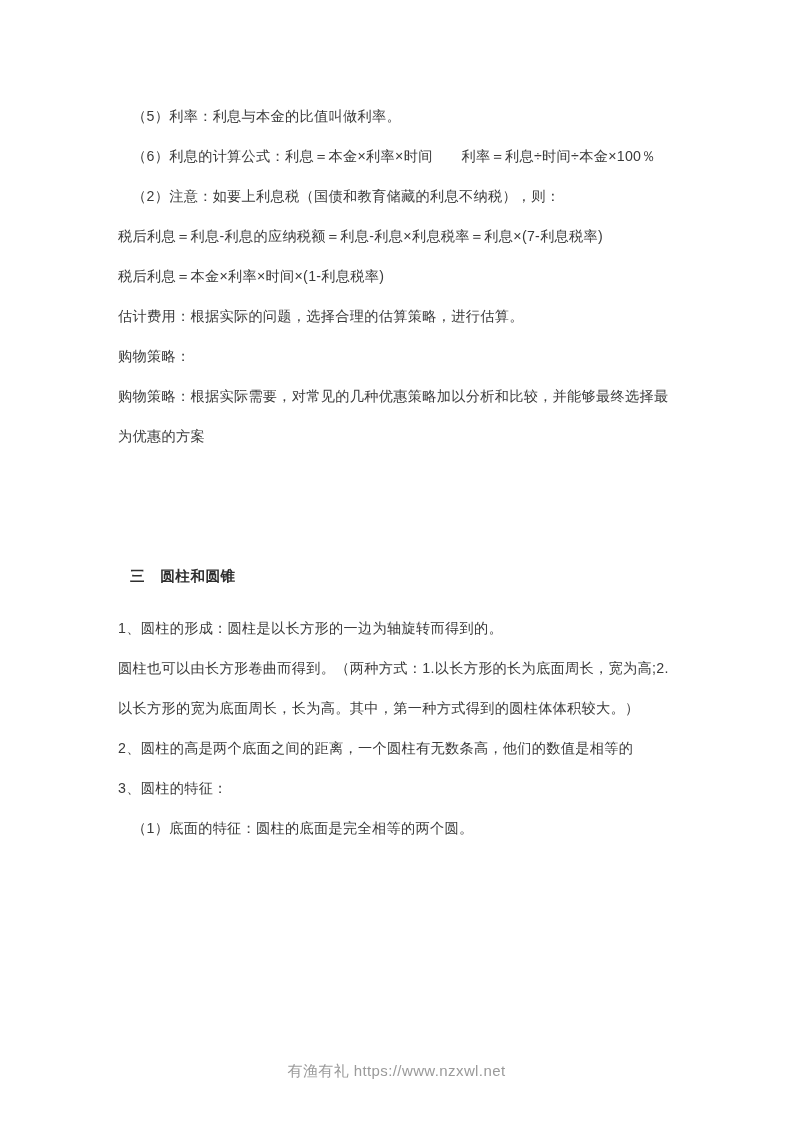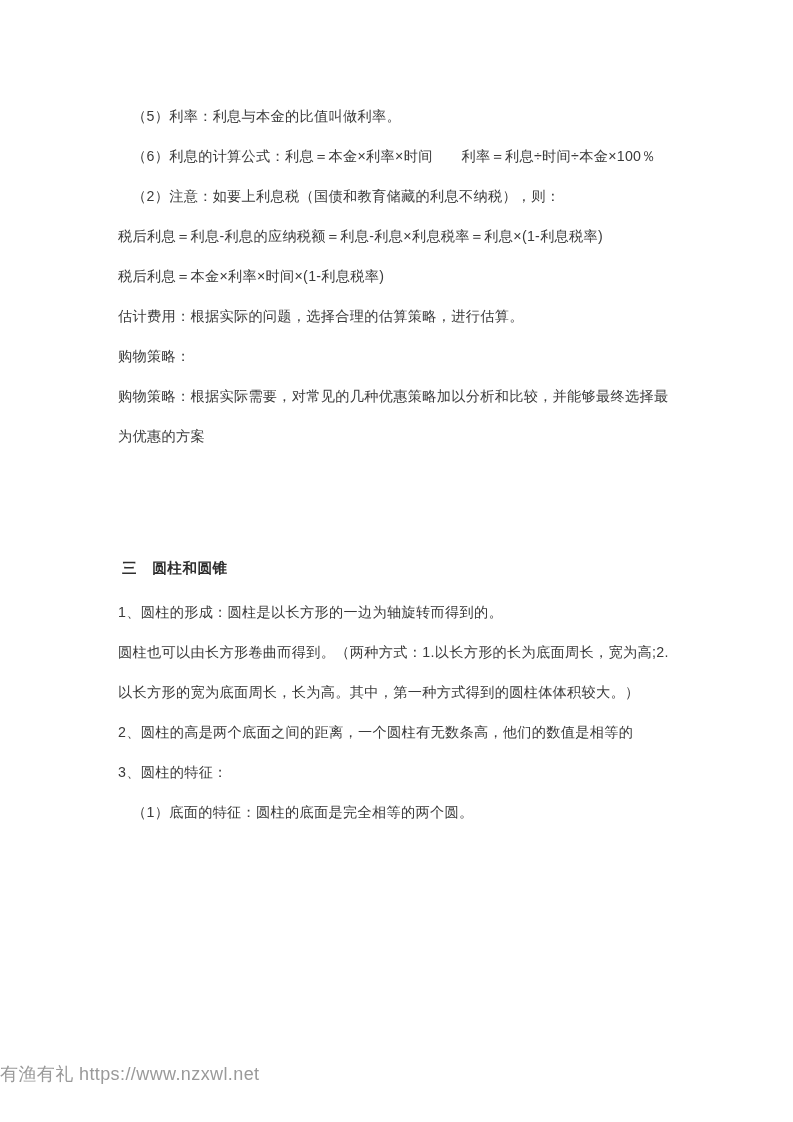--- a/index.html
+++ b/index.html
@@ -40,48 +40,49 @@
   }
   .para.indent {
     text-indent: 14px;
   }
   .heading {
     font-size: 14.6px;
     font-weight: bold;
     line-height: 40px;
     letter-spacing: 0.5px;
     color: #2f2f2f;
-    margin: 4px;
+    margin: 12px;
     white-space: pre;
   }
   .gap-before-heading {
     height: 88px;
   }
   .footer {
     position: absolute;
     left: 0;
     top: 1062px;
     width: 793px;
-    font-size: 18px;
+    text-align: center;
+    font-size: 15px;
     color: #9a9a9a;
     letter-spacing: 0.4px;
     font-family: "Liberation Sans", "DejaVu Sans", sans-serif;
   }
 </style>
 </head>
 <body>
 
 <div class="page">
 
   <div class="content">
 
     <p class="para indent">（5）利率：利息与本金的比值叫做利率。</p>
     <p class="para indent">（6）利息的计算公式：利息＝本金×利率×时间　　利率＝利息÷时间÷本金×100％</p>
     <p class="para indent">（2）注意：如要上利息税（国债和教育储藏的利息不纳税），则：</p>
-    <p class="para">税后利息＝利息-利息的应纳税额＝利息-利息×利息税率＝利息×(1-利息税率)</p>
+    <p class="para">税后利息＝利息-利息的应纳税额＝利息-利息×利息税率＝利息×(7-利息税率)</p>
     <p class="para">税后利息＝本金×利率×时间×(1-利息税率)</p>
     <p class="para">估计费用：根据实际的问题，选择合理的估算策略，进行估算。</p>
     <p class="para">购物策略：</p>
     <p class="para">购物策略：根据实际需要，对常见的几种优惠策略加以分析和比较，并能够最终选择最为优惠的方案</p>
 
     <div class="gap-before-heading"></div>
 
     <h2 class="heading">三　圆柱和圆锥</h2>
 
     <p class="para">1、圆柱的形成：圆柱是以长方形的一边为轴旋转而得到的。</p>

